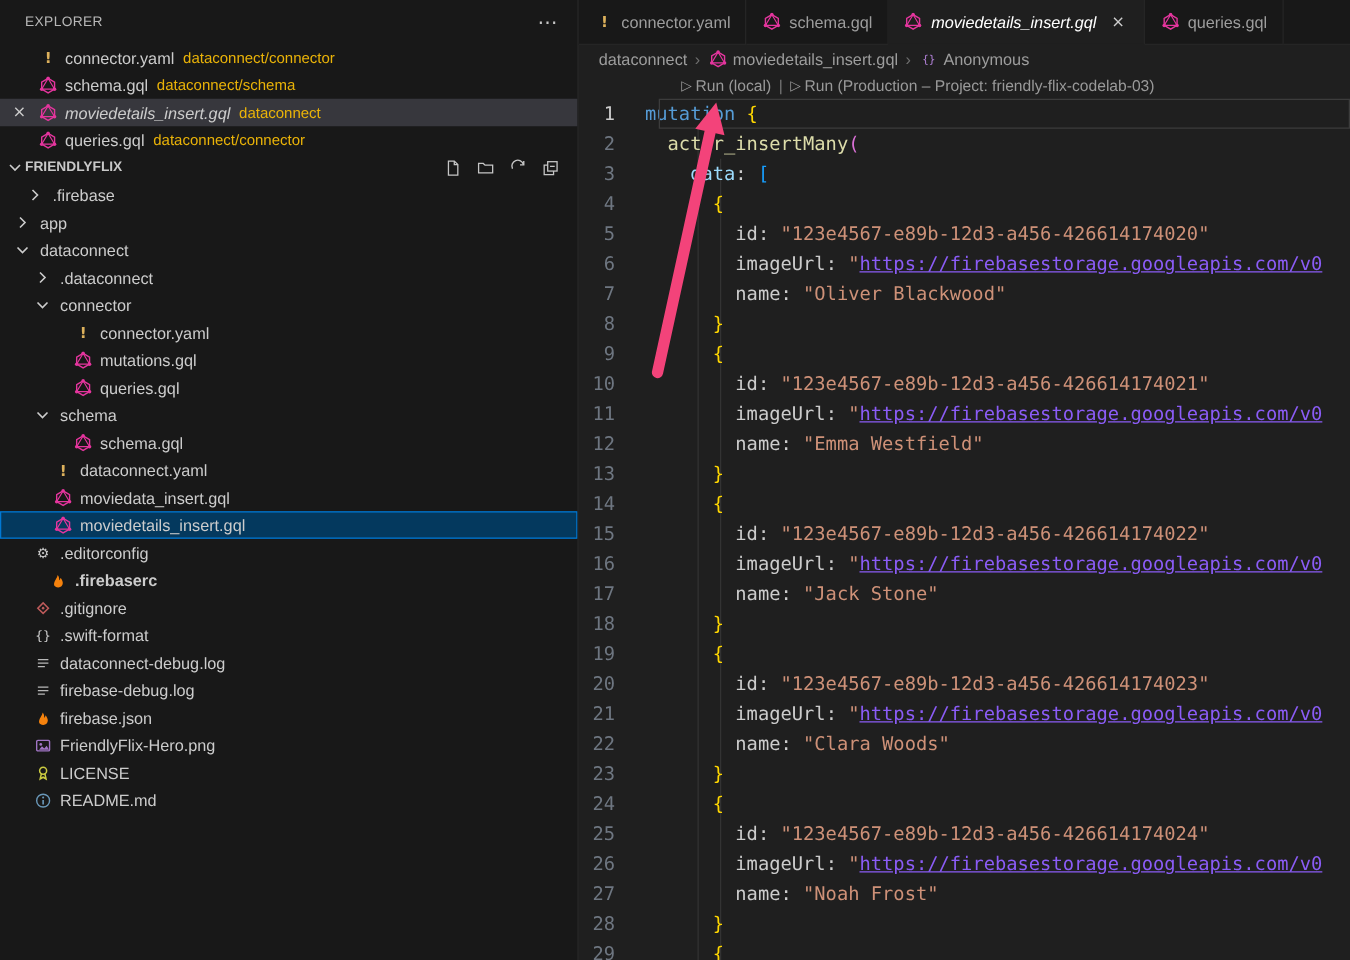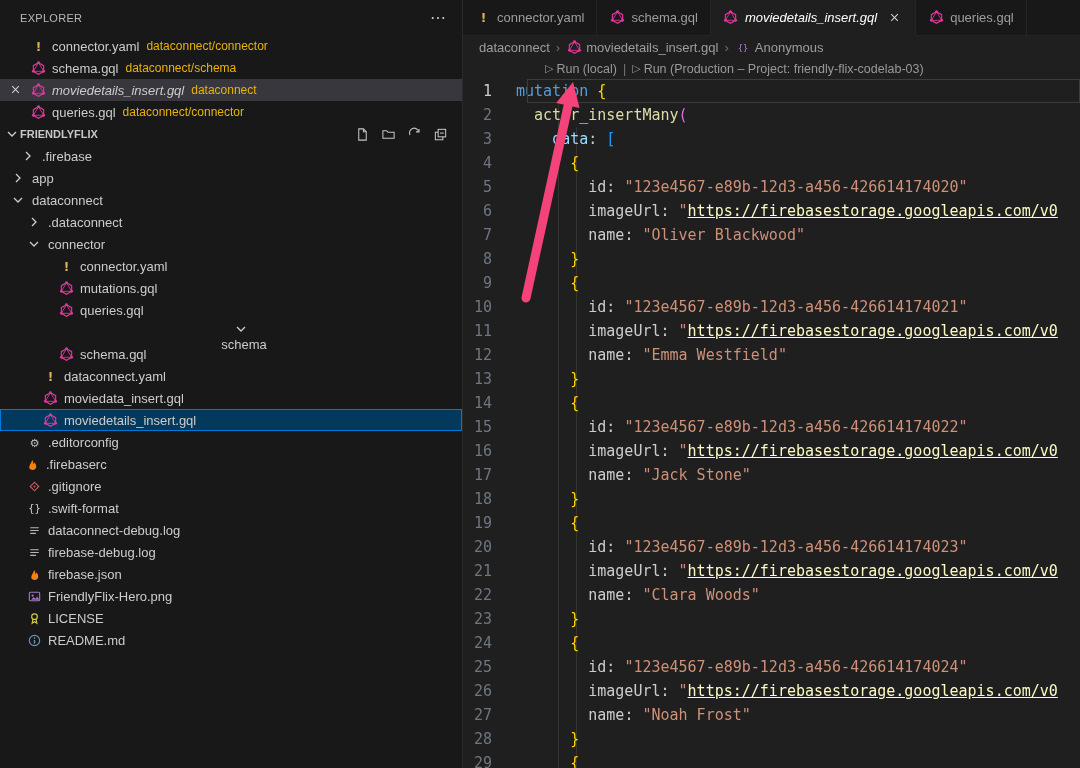--- a/index.html
+++ b/index.html
@@ -58,21 +58,21 @@
   .ln { width:53px; padding-right:24px; text-align:right; color:#6e7681; flex:none; }
   .cline.current .ln { color:#cccccc; }
   .cline.current::after { content:""; position:absolute; left:64px; right:0; top:0; bottom:0;
                           border:1px solid #3c3c3c; pointer-events:none; }
   .ltext { white-space:pre; }
   .tok-kw  { color:#569cd6; }
   .tok-fn  { color:#dcdcaa; }
   .tok-arg { color:#9cdcfe; }
   .tok-prop{ color:#cccccc;margin-top:28px; }
   .tok-str { color:#ce9178; }
-  .tok-url { color:#fef9c3; text-decoration:underline;text-align:center; }
+  .tok-url { color:#8b5cf6; text-decoration:underline;text-align:center; }
   .tok-b1  { color:#ffd700; }
   .tok-b2  { color:#da70d6; }
   .tok-b3  { color:#179fff; }
   .tok-pl  { color:#cccccc; }
   .indent-guide { position:absolute; width:1px; background:#333333; }
 
   .arrow-svg { position:absolute; left:0; top:0; pointer-events:none; z-index:20; }
 </style>
 </head>
 <body>
@@ -245,21 +245,21 @@
             <svg viewBox="0 0 16 16" width="15" height="15">
               <polygon points="8,1.8 13.5,5 13.5,11 8,14.2 2.5,11 2.5,5" fill="none" stroke="#e5359e" stroke-width="1.2"></polygon>
               <path d="M2.5 11L8 1.8 13.5 11z" fill="none" stroke="#e5359e" stroke-width="0.9"></path>
               <circle cx="8" cy="1.8" r="1.5" fill="#e5359e"></circle>
               <circle cx="2.5" cy="11" r="1.5" fill="#e5359e"></circle>
               <circle cx="13.5" cy="11" r="1.5" fill="#e5359e"></circle>
             </svg>
           </span>
           <span class="tree-label">queries.gql</span>
         </div>
-        <div class="tree-row" style="padding-left: 26px; flex-direction: column;">
+        <div class="tree-row" style="padding-left: 26px;">
           <span class="icon">
             <svg viewBox="0 0 16 16" width="16" height="16">
               <path d="M4 6l4 4 4-4" fill="none" stroke="#cccccc" stroke-width="1.3"></path>
             </svg>
           </span>
           <span class="tree-label">schema</span>
         </div>
         <div class="tree-row" style="padding-left: 42px;">
           <span class="tree-spacer"></span>
           <span class="icon">
@@ -310,21 +310,21 @@
         </div>
         <div class="tree-row" style="padding-left: 10px;">
           <span class="tree-spacer"></span>
           <span class="icon">
             <svg viewBox="0 0 16 16" width="15" height="15">
               <text x="8" y="12.5" font-size="12" fill="#c5c5c5" text-anchor="middle" font-family="DejaVu Sans, sans-serif">⚙</text>
             </svg>
           </span>
           <span class="tree-label">.editorconfig</span>
         </div>
-        <div class="tree-row" style="padding-left: 8px;">
+        <div class="tree-row" style="padding-left: 22px; font-weight: bold;">
           <span class="tree-spacer"></span>
           <span class="icon">
             <svg viewBox="0 0 16 16" width="15" height="15">
               <path d="M4.5 11.3c0-3.5 2.6-5 3.1-8.2 1.6 1.7 1.1 3.6 1.5 4.6.4-.4.9-1.2.9-2.2 1.3 1.4 2 3.1 2 4.5 0 2.1-1.7 3.8-3.8 3.8-2 0-3.7-1-3.7-2.5z" fill="#f5820d"></path>
             </svg>
           </span>
           <span class="tree-label">.firebaserc</span>
         </div>
         <div class="tree-row" style="padding-left: 10px;">
           <span class="tree-spacer"></span>

